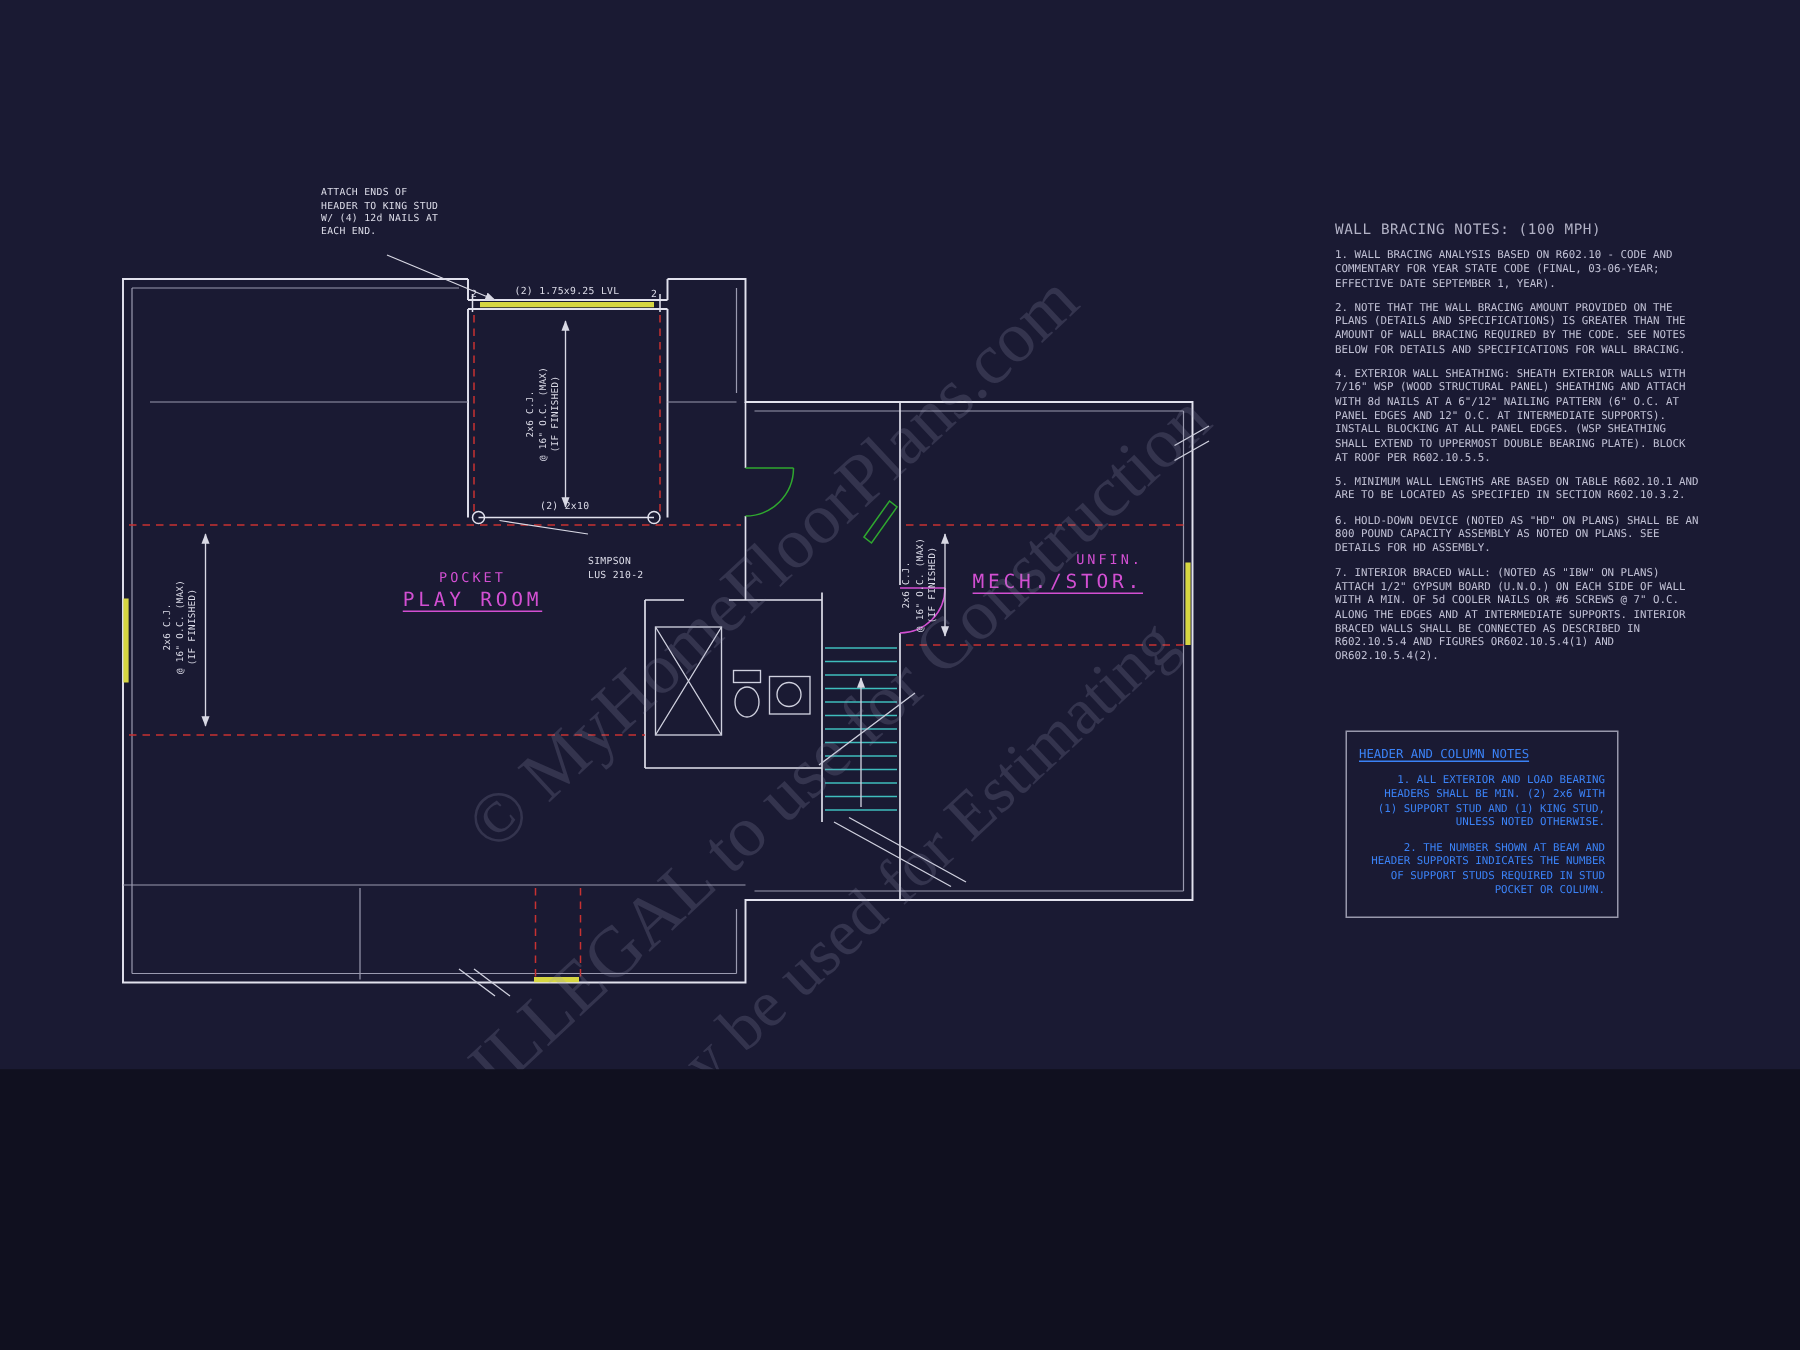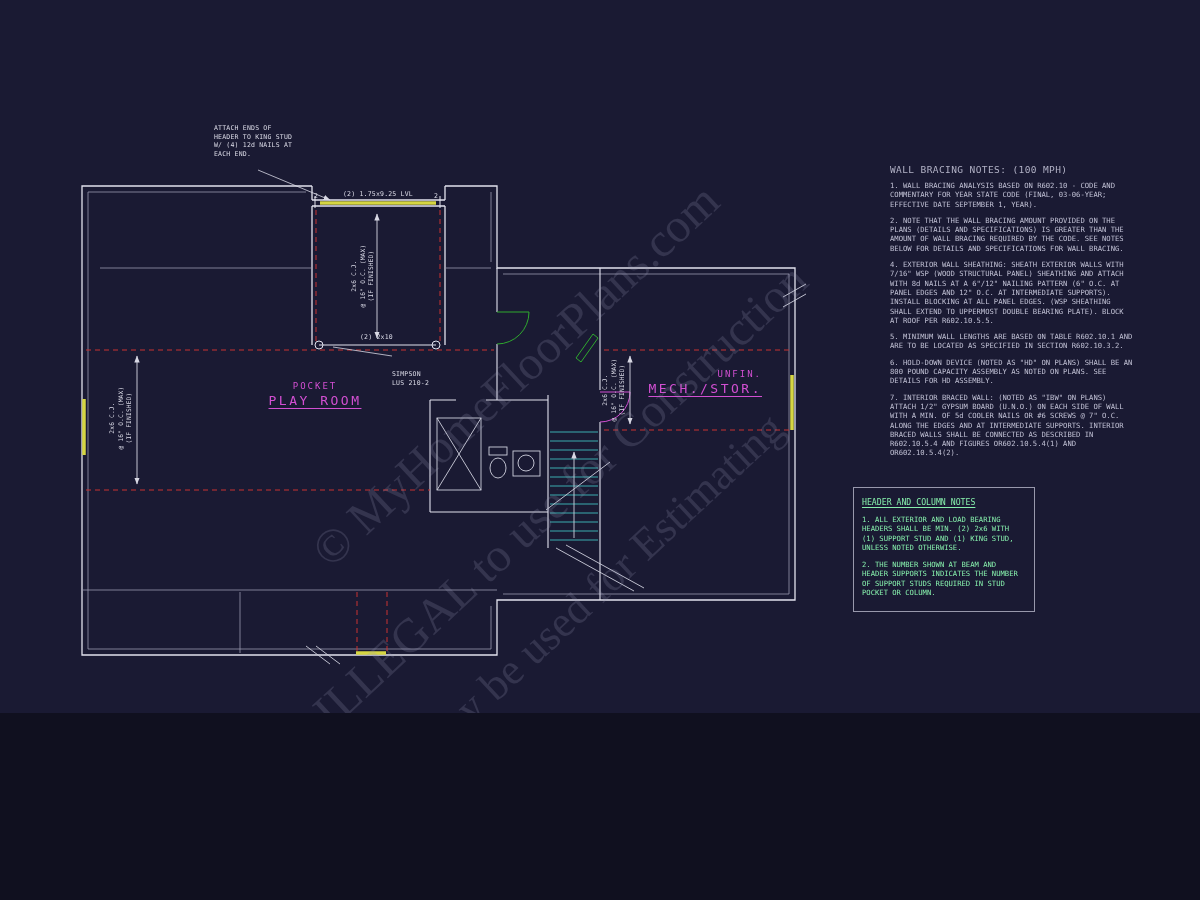--- a/index.html
+++ b/index.html
@@ -38,30 +38,30 @@
   .plan-title {
     position:absolute; left:353px; top:735px; color:#d24fd2;
     font-size:22px; letter-spacing:2px; border-bottom:1px solid #d24fd2;
     padding-bottom:3px; white-space:nowrap;
   }
   .plan-scale {
     position:absolute; left:356px; top:769px; color:#d24fd2;
     font-size:8.5px; letter-spacing:1px; white-space:nowrap;
   }
 
-  .notes { position:absolute; left:890px; top:164px; width:243px; color:#c0c0d4; }
+  .notes { position:absolute; left:890px; top:148px; width:243px; color:#c0c0d4; }
   .notes-title { font-size:9.5px; letter-spacing:0.4px; margin-bottom:6px; color:#b2b2c6; }
   .note-item { font-size:7.2px; line-height:9.3px; margin-bottom:7px; }
 
   .hc-box {
-    position:absolute; left:853px; top:487px; width:164px;
-    border:1px solid #9898ac; padding:9px 8px 6px; color:#86efac;
+    position:absolute; left:897px; top:487px; width:164px;
+    border:1px solid #9898ac; padding:9px 8px 6px; color:#3b82f6;
   }
   .hc-title { font-size:8.2px; text-decoration:underline; text-underline-offset:2px; margin-bottom:8px; }
-  .hc-item { font-size:7.2px; line-height:9.3px; margin-bottom:8px; }
+  .hc-item { font-size:7.2px; line-height:9.3px; margin-bottom:8px;text-align:right; }
 </style>
 </head>
 <body>
 
 <div class="canvas">
 
   <svg class="plan" width="1200" height="900" viewBox="0 0 1200 900">
     <defs>
       <marker id="arr" markerWidth="8" markerHeight="8" refX="6.5" refY="3.5" orient="auto-start-reverse" markerUnits="userSpaceOnUse">
         <path d="M0,0.8 L7,3.5 L0,6.2 Z" fill="#d8d8e4"></path>

